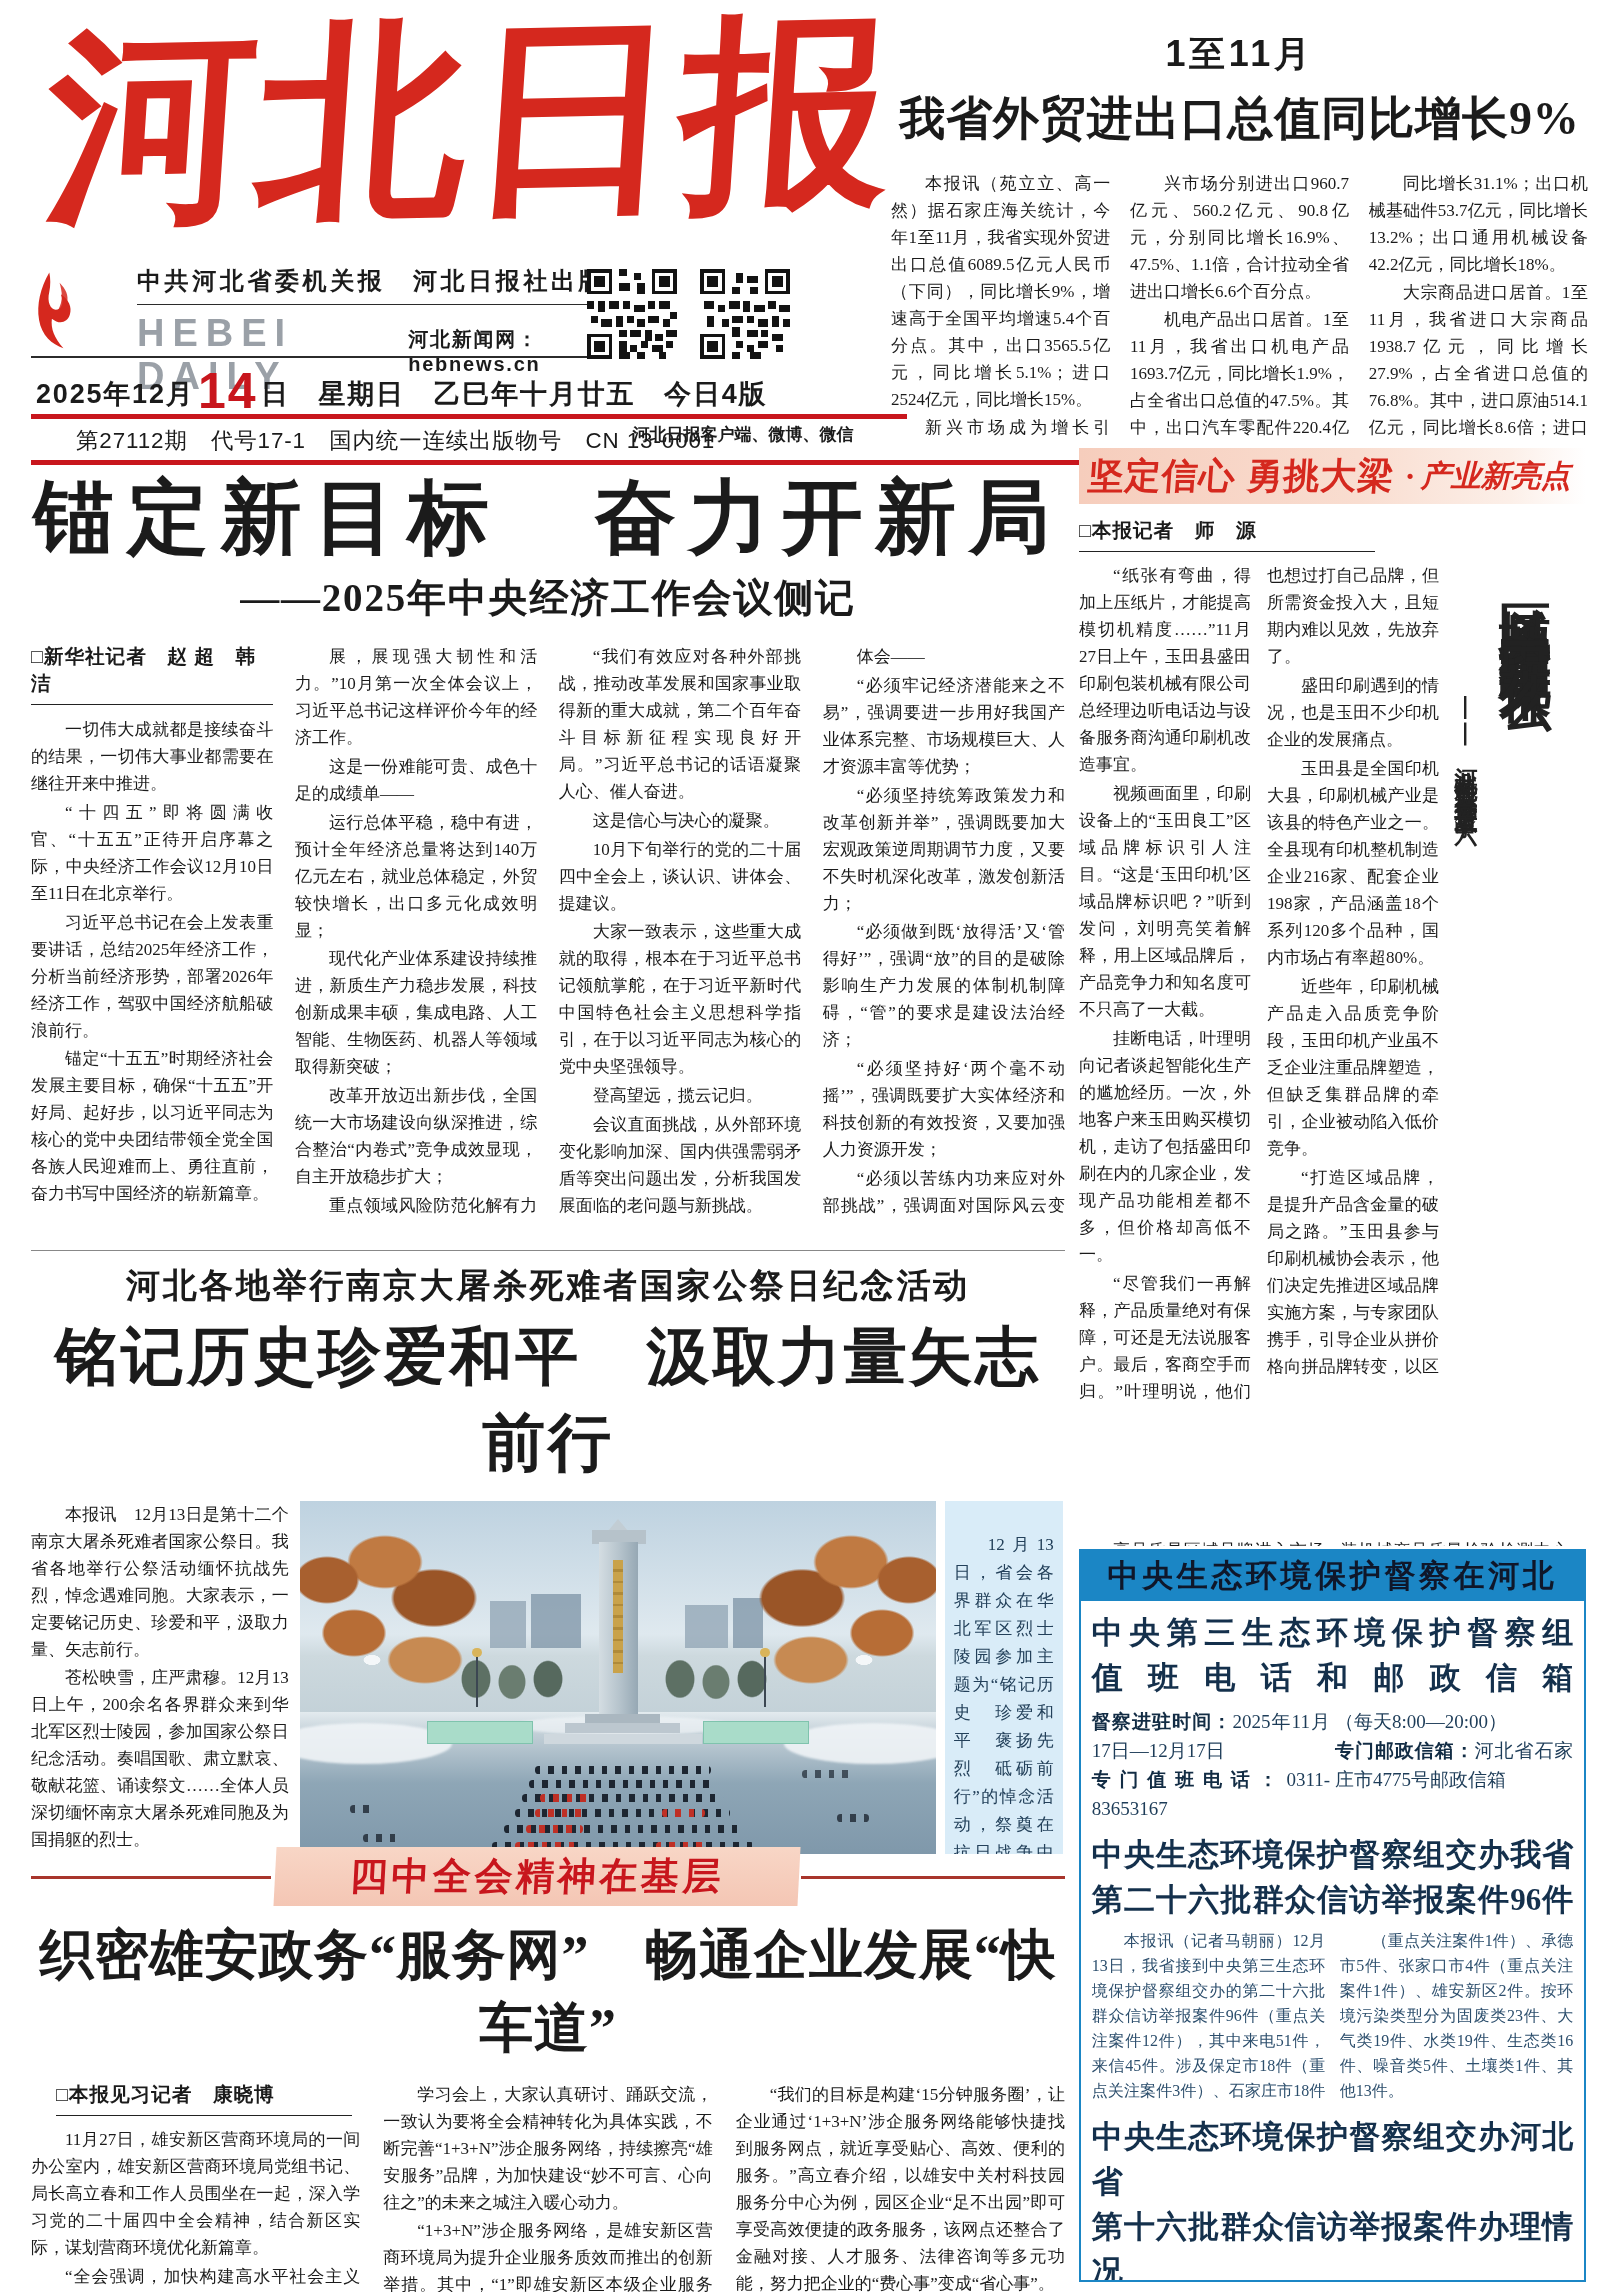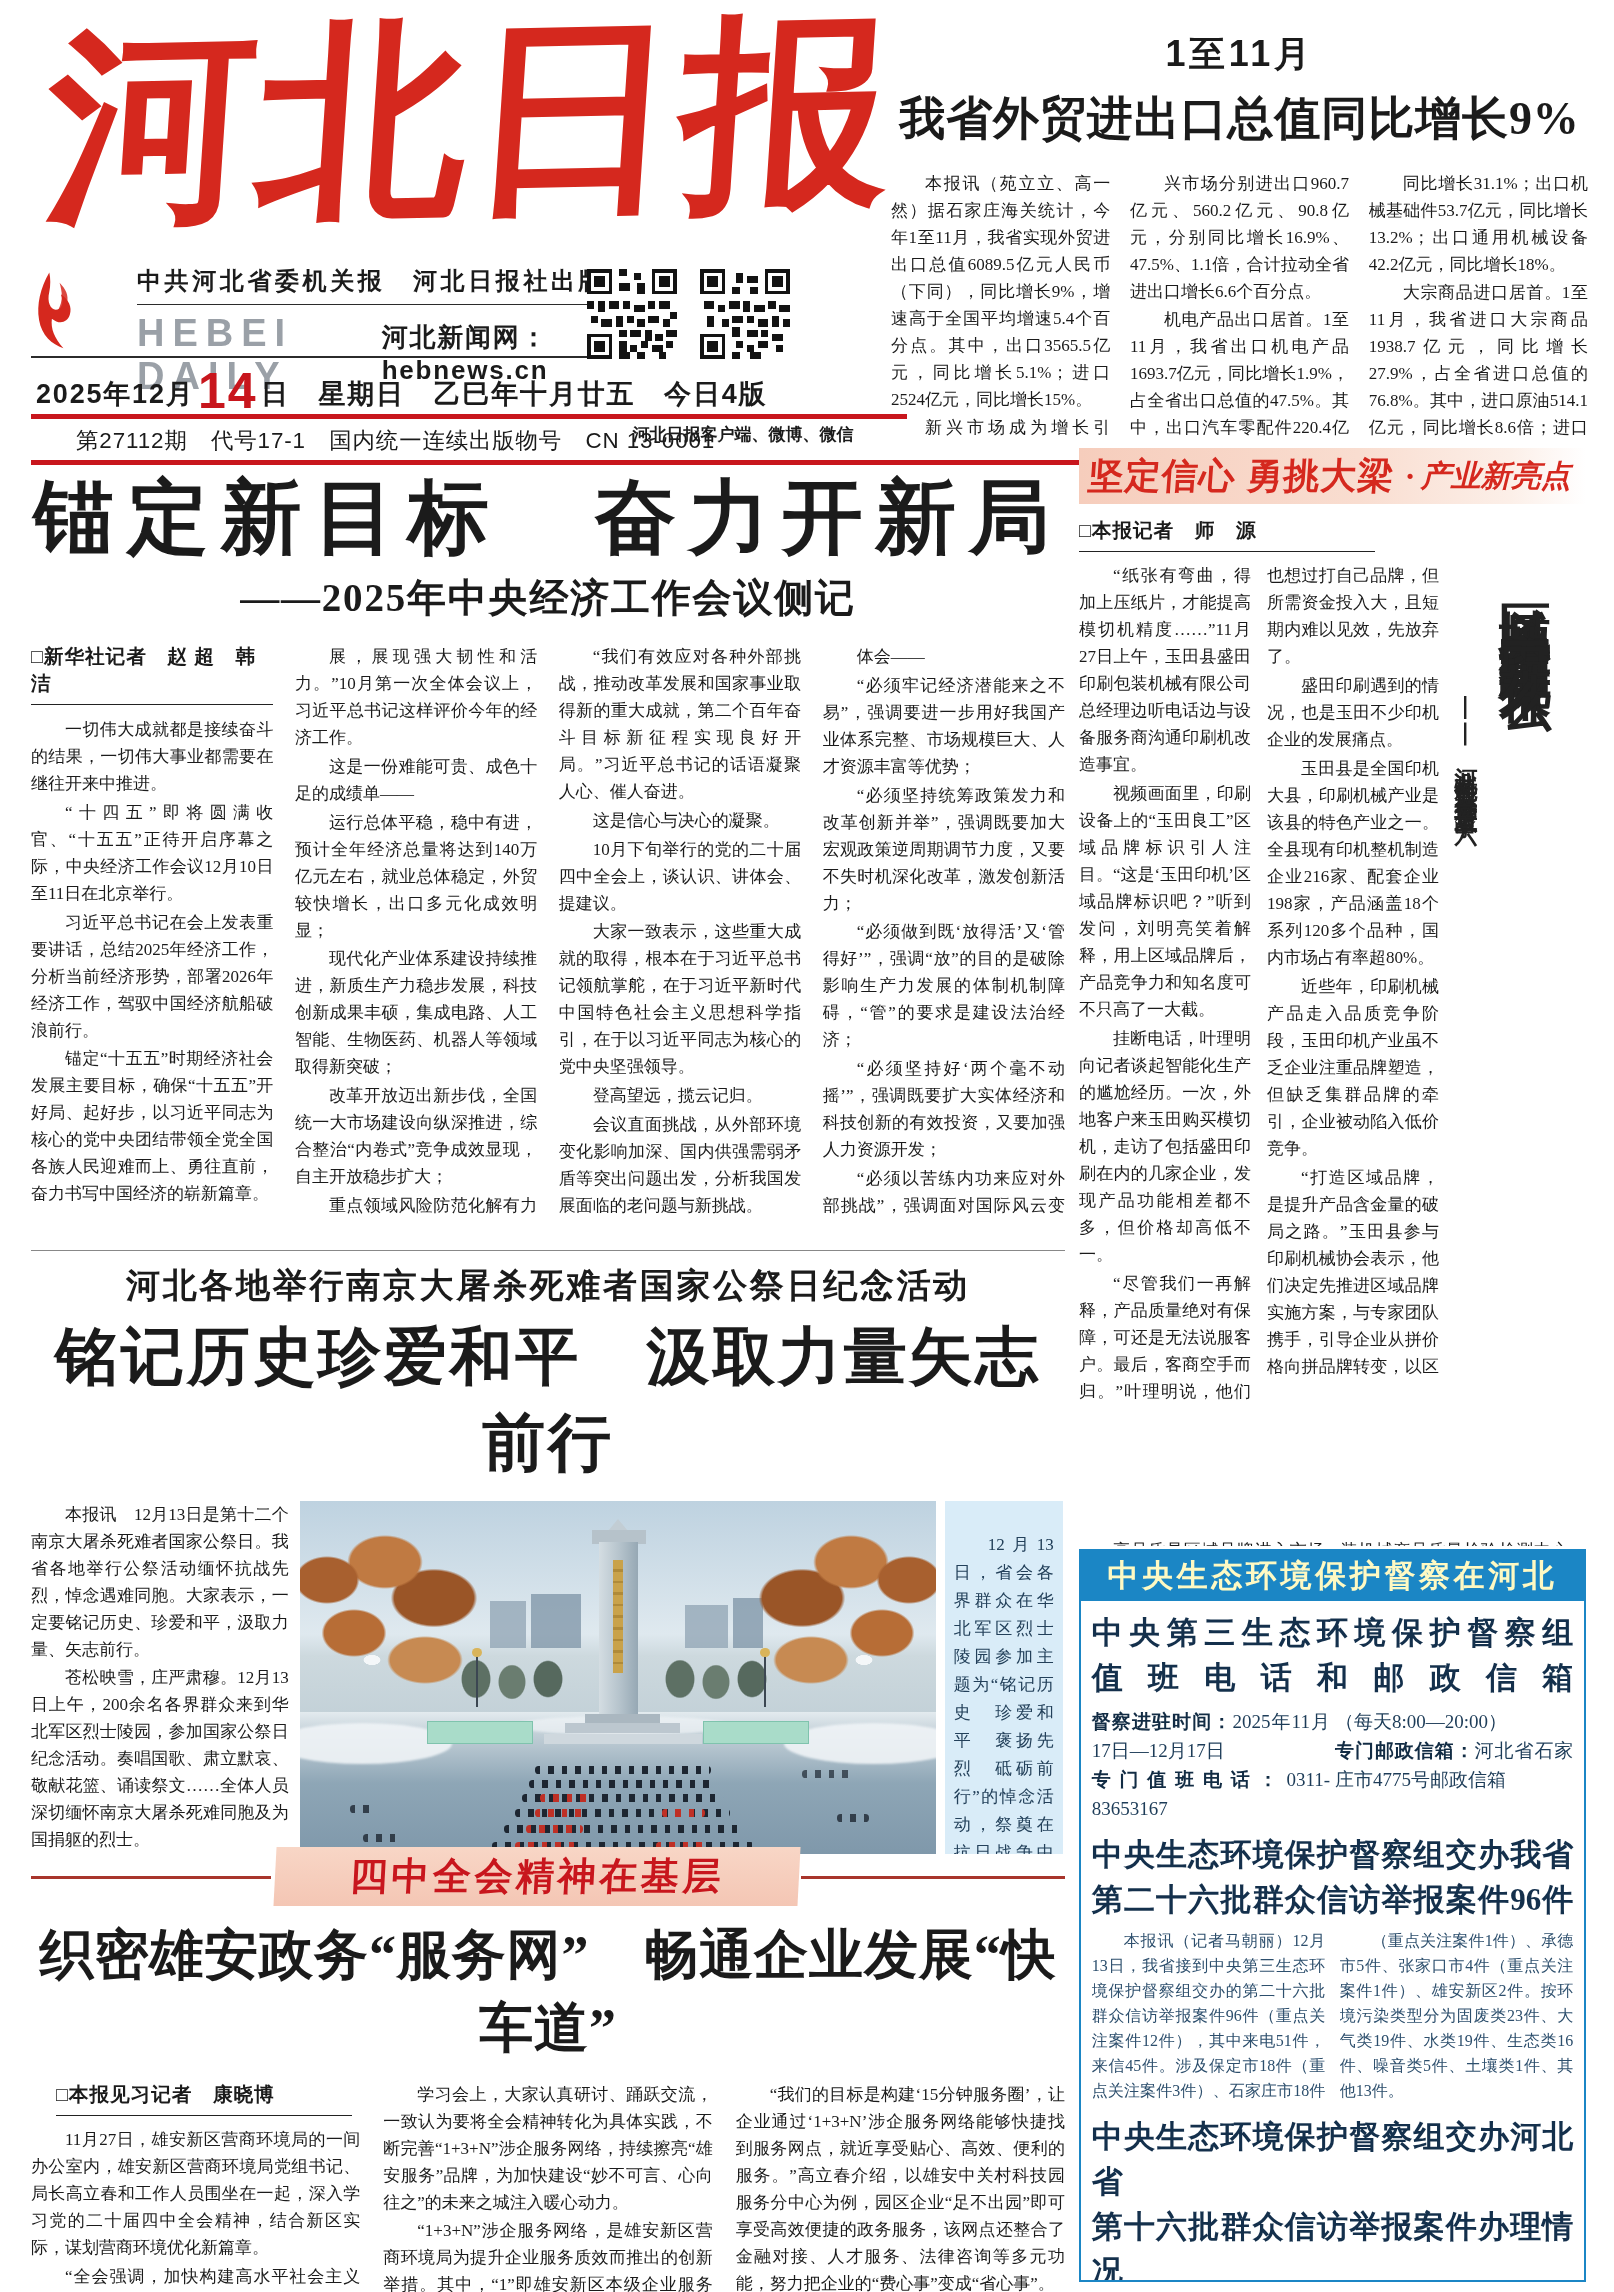--- a/index.html
+++ b/index.html
@@ -11,21 +11,21 @@
   #masthead-logo{position:absolute;left:36px;top:-18px;width:869px;height:278px;
     font-size:208px;font-weight:900;color:#d5281e;line-height:278px;text-align:center;
     transform:rotate(-1.2deg) skewX(-5deg);letter-spacing:3.6px;white-space:nowrap;}
   #pub-info{position:absolute;left:31px;top:265px;width:578px;}
   #flame{position:absolute;left:0;top:5.4px;width:52px;height:82px;}
   .pub-rows{margin-left:106px;}
   .agency{font-size:24px;font-weight:bold;letter-spacing:3.6px;border-bottom:1.8px solid #2b2b2b;
     padding-bottom:7.2px;white-space:nowrap;}
   .eng-row{display:flex;align-items:baseline;gap:23px;padding:7.2px 0 5.4px 0;}
   .eng{font-size:38px;letter-spacing:8px;color:#9aa0a7;font-weight:600;}
-  .site{font-size:26px;font-weight:bold;letter-spacing:1.8px;}
+  .site{font-size:20px;font-weight:bold;letter-spacing:1.8px;}
   #pub-line{position:absolute;left:31px;top:356px;width:578px;height:1.8px;background:#2b2b2b;}
   #date-row{position:absolute;left:36px;top:315px;font-size:27px;font-weight:bold;letter-spacing:1.8px;white-space:nowrap;}
   
   #date-row{top:362px;}
   #date-day{font-size:50px;color:#c8161d;font-family:"Liberation Sans","DejaVu Sans",sans-serif;
     font-weight:bold;vertical-align:-5.4px;padding:0 3.6px;}
   #redbar1{position:absolute;left:31px;top:414px;width:876px;height:4.5px;background:#c8161d;}
   #issue-row{position:absolute;left:76px;top:425px;font-size:22.4px;letter-spacing:0.9px;}
   #qr-area{position:absolute;left:587px;top:269px;width:322px;}
   .qr{width:90px;height:90px;display:inline-block;background:#fff;}
@@ -129,21 +129,21 @@
   #xa-banner{position:absolute;left:244px;top:0;width:524px;height:59px;line-height:59px;
     text-align:center;background:linear-gradient(#f8d6c6,#f4c6b4);color:#c8161d;
     font-family:"Liberation Sans","DejaVu Sans",sans-serif;font-size:38px;font-weight:900;
     letter-spacing:3.6px;transform:skewX(-3deg);}
   #xa-headline{text-align:center;font-size:54px;font-weight:900;letter-spacing:0.9px;margin-top:12.5px;}
   #xa-cols{display:flex;gap:23px;margin-top:16px;height:296px;overflow:hidden;}
   #xa-cols>div{flex:1;font-size:17px;line-height:27px;overflow:hidden;}
   
   #eco-box{position:absolute;left:1079px;top:1549px;width:507px;height:733px;
     border:2.7px solid #1b86c5;box-sizing:border-box;overflow:hidden;background:#fff;}
-  #eb-banner{height:50px;line-height:50px;background:#1b86c5;color:#fef9c3;text-align:center;
+  #eb-banner{height:50px;line-height:50px;background:#1b86c5;color:#0f172a;text-align:center;
     font-family:"Liberation Sans","DejaVu Sans",sans-serif;font-size:31px;font-weight:900;
     letter-spacing:3.6px;}
   .eb-head{font-size:31px;font-weight:900;color:#14304c;line-height:45px;
     text-align:justify;text-align-last:justify;padding:0 10.7px;}
   .eb-head.first{margin-top:9px;}
   #eb-details{display:flex;gap:5px;padding:7.2px 10.7px 0 10.7px;font-size:19px;line-height:29px;
     color:#1d3c58;}
   #eb-details>div{flex:1;text-align:justify;}
   .lbl{font-family:"Liberation Sans","DejaVu Sans",sans-serif;font-weight:bold;color:#122c44;}
   .eb-body{display:flex;gap:14.3px;padding:5.4px 10.7px 0 10.7px;font-size:16px;line-height:25px;

